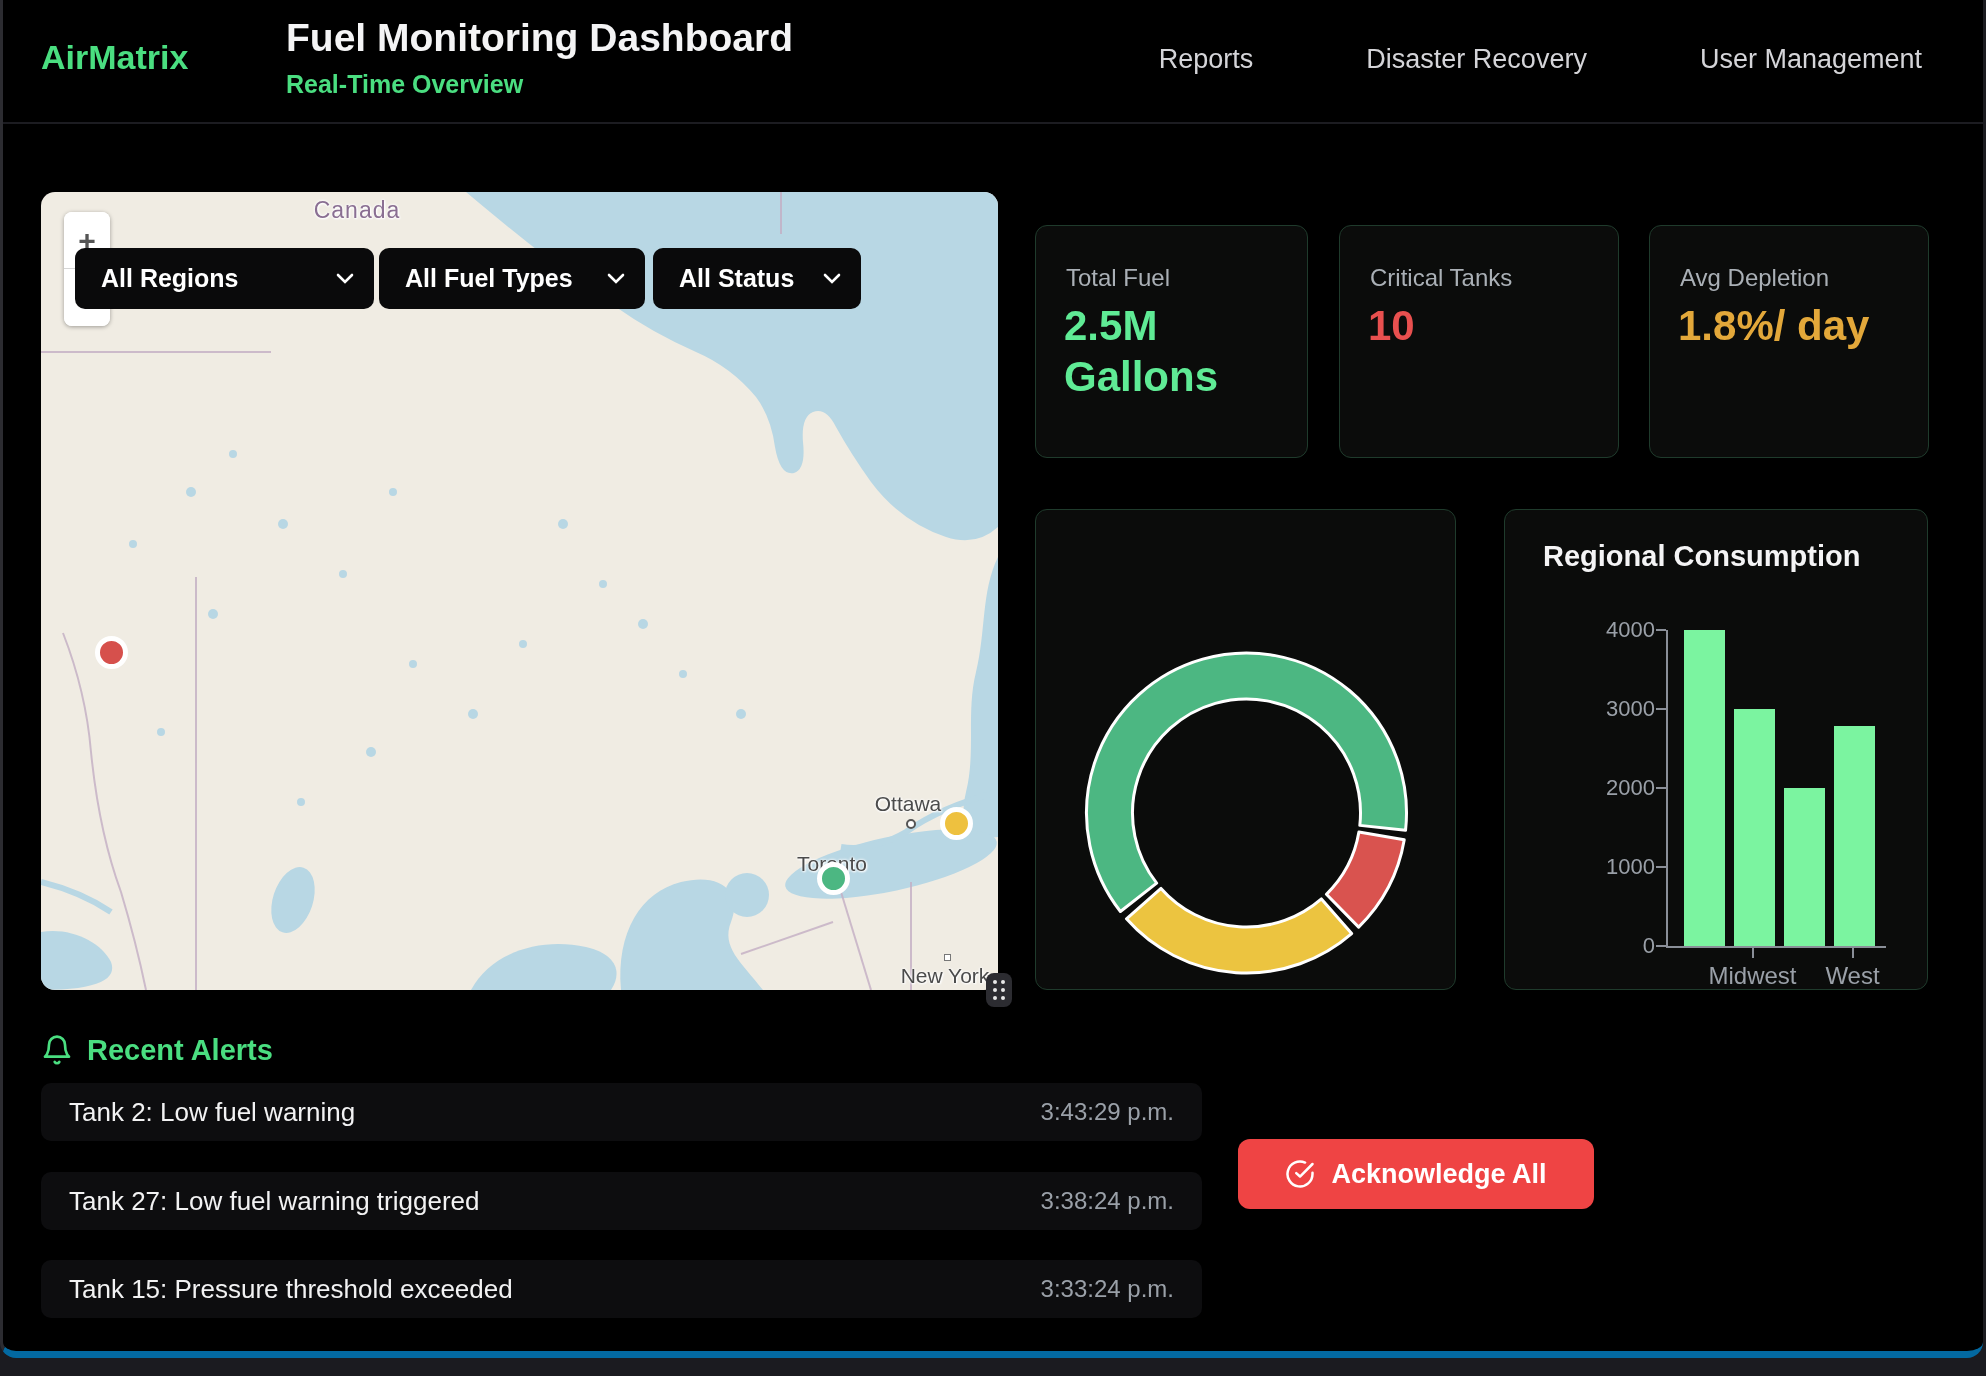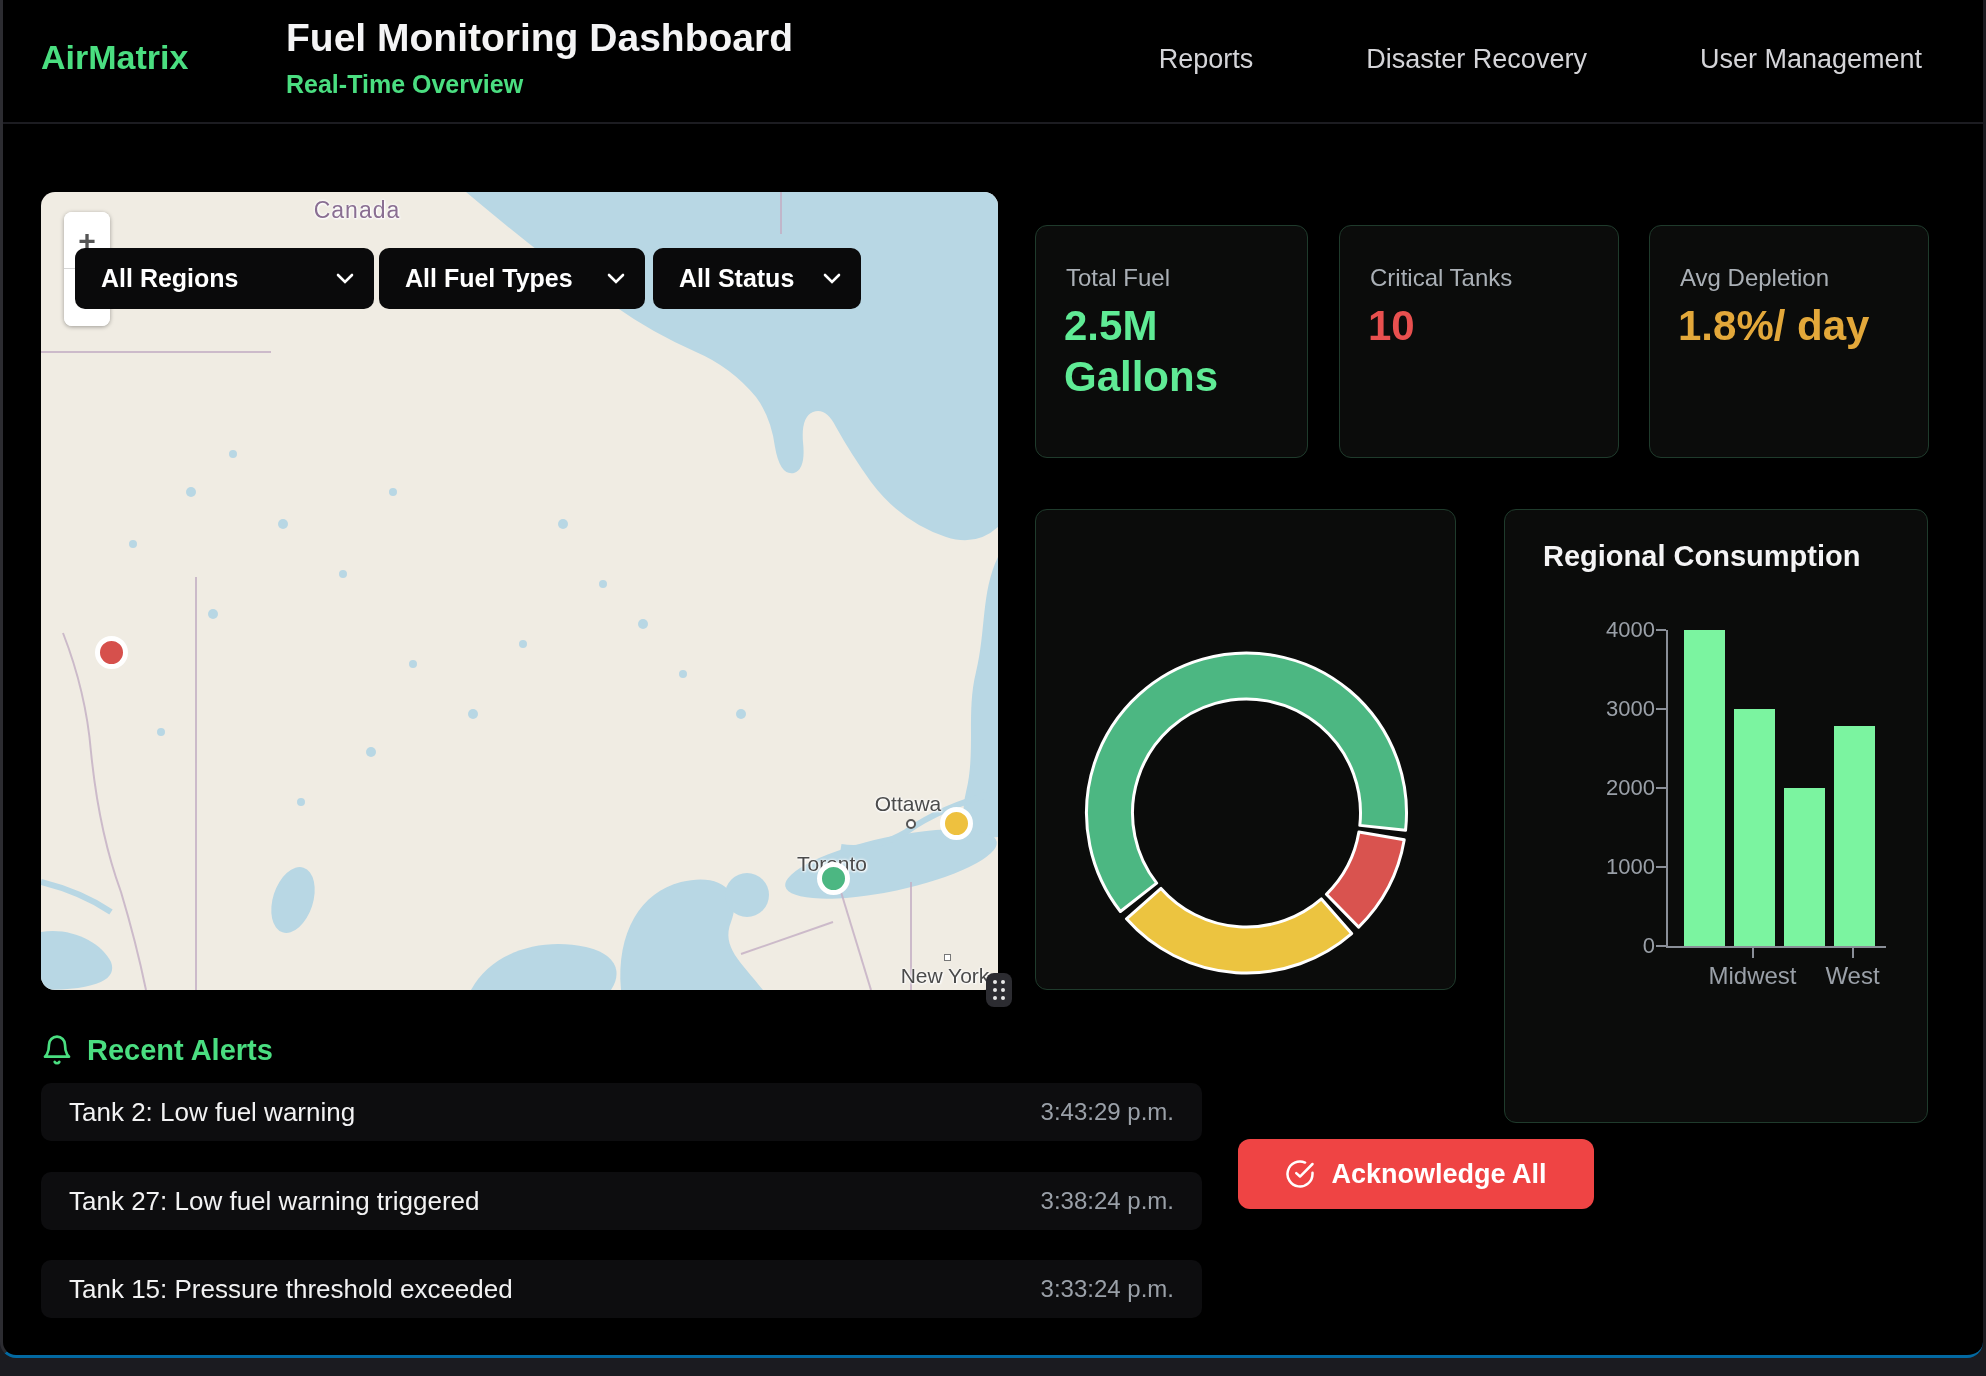--- a/index.html
+++ b/index.html
@@ -1,19 +1,19 @@
 <!DOCTYPE html>
 <html><head>
 <meta charset="utf-8">
 <style>
   html,body{margin:0;padding:0;background:#1b1b20;}
   .app{position:relative;width:1986px;height:1376px;overflow:hidden;
        font-family:"Liberation Sans","DejaVu Sans",sans-serif;background:#1b1b20;}
   .frame{position:absolute;left:0;top:0;width:1983px;height:1358px;background:#000;
-         border-left:3px solid #2c2c31;border-bottom:3px solid #0369a1;
+         border-left:3px solid #2c2c31;border-bottom:7px solid #0369a1;
          border-radius:0 0 16px 16px;box-sizing:border-box;overflow:hidden;}
 
   
   .header{position:absolute;left:0;top:0;width:100%;height:124px;background:#000;
           border-bottom:2px solid #1c1c21;box-sizing:border-box;}
   .logo{position:absolute;left:38px;top:38px;font-size:34px;font-weight:700;color:#4ade80;}
   .page-title{position:absolute;left:283px;top:16px;font-size:39px;font-weight:700;color:#f4f4f5;}
   .page-subtitle{position:absolute;left:283px;top:70px;font-size:25px;font-weight:600;color:#4ade80;}
   .nav{position:absolute;right:61px;top:44px;display:flex;gap:113px;}
   .nav a{font-size:27px;color:#d4d4d8;text-decoration:none;cursor:pointer;}
@@ -207,21 +207,21 @@
   </div>
 
   <div class="card" style="left:1032px;top:509px;width:421px;height:481px;">
     <svg id="donut-svg" width="421" height="481" viewBox="0 0 421 481">
           <path d="M 84.41827942292448 401.50583605210534 A 160 160 0 1 1 369.55485157333203 320.36531574677866 L 323.8265817459991 315.3727874695798 A 114 114 0 1 0 120.66677408883369 373.18540818712506 Z" fill="#4cb782" stroke="#fff" stroke-width="3" stroke-linejoin="round"></path>
           <path d="M 368.24501376206 329.76771624938334 A 160 160 0 0 1 322.63015996196896 417.13512705080433 L 290.39273897290286 384.3212780236981 A 114 114 0 0 0 322.89332230546773 322.07199782768566 Z" fill="#d9534f" stroke="#fff" stroke-width="3" stroke-linejoin="round"></path>
           <path d="M 315.6638511024853 423.5842627430889 A 160 160 0 0 1 90.48222885912642 408.80989845178425 L 124.98733806212758 378.3895526468963 A 114 114 0 0 0 285.42924391052077 388.91628720445084 Z" fill="#ecc440" stroke="#fff" stroke-width="3" stroke-linejoin="round"></path>
         </svg>
   </div>
 
-  <div class="card" style="left:1501px;top:509px;width:424px;height:614px;">
+  <div class="card" style="left:1501px;top:509px;width:424px;height:481px;">
     <div class="chart-title">Regional Consumption</div>
     <div id="bar-area" style="position:absolute;left:0;top:0;width:424px;height:481px;">
       <div class="bar-plot" id="bar-plot">
             <div class="bar" style="left: 16px; height: 316px; background: rgb(123, 244, 160);"></div>
             <div class="bar" style="left: 66px; height: 237px; background: rgb(123, 244, 160);"></div>
             <div class="bar" style="left: 116px; height: 158px; background: rgb(123, 244, 160);"></div>
             <div class="bar" style="left: 166px; height: 220px; background: rgb(123, 244, 160);"></div>
           </div>
       <div id="y-ticks">
             <div class="ytick-label" style="left: 80px; top: 107px;">4000</div>

